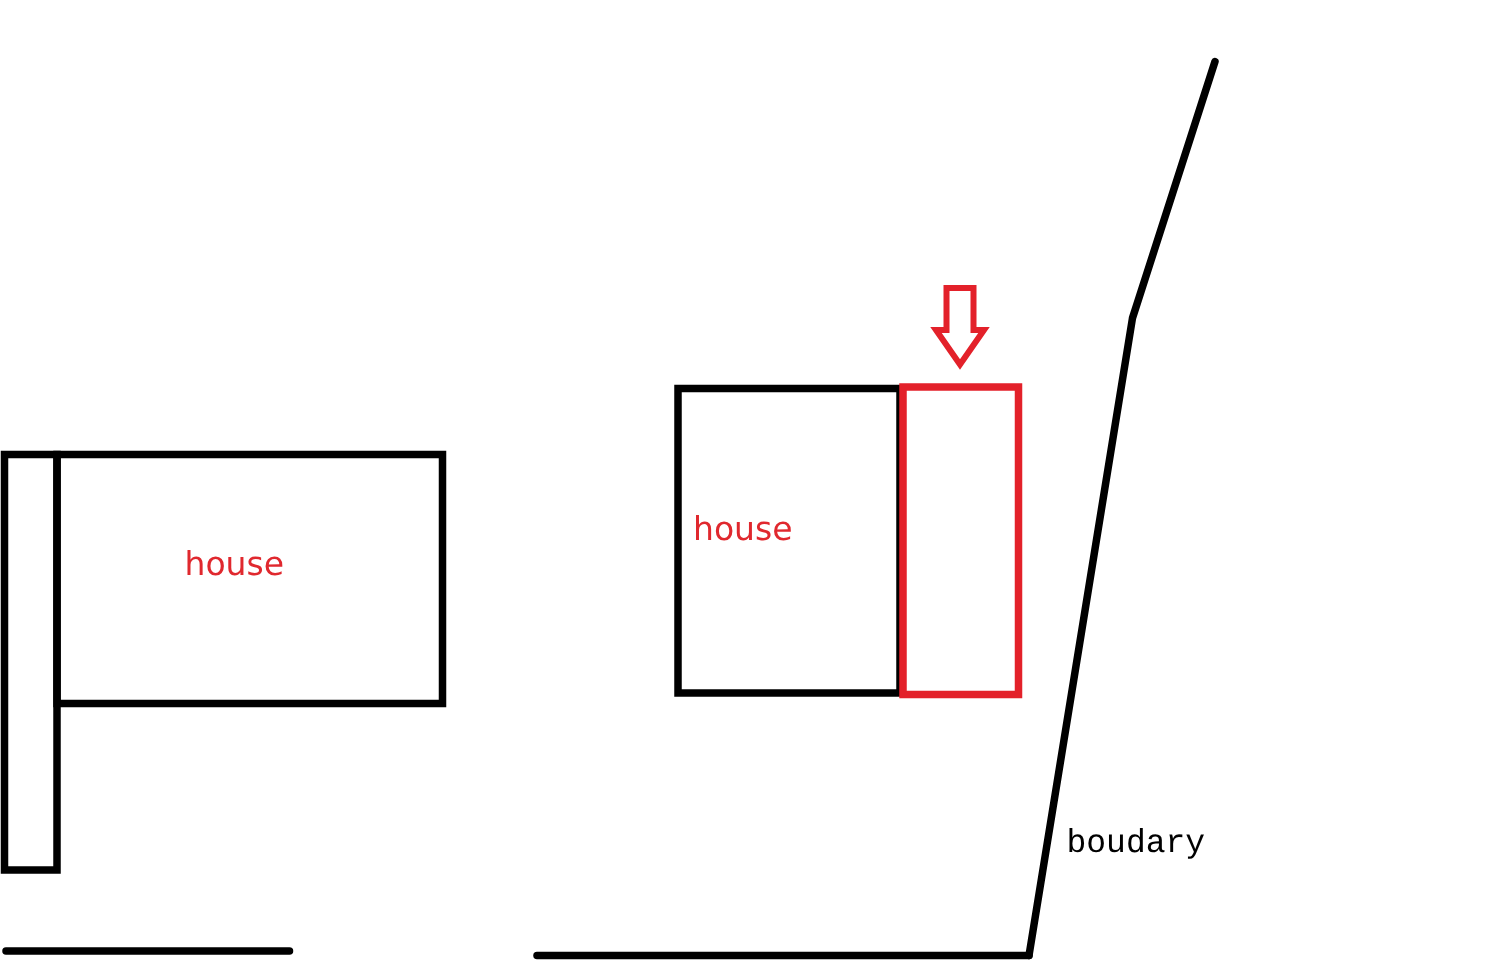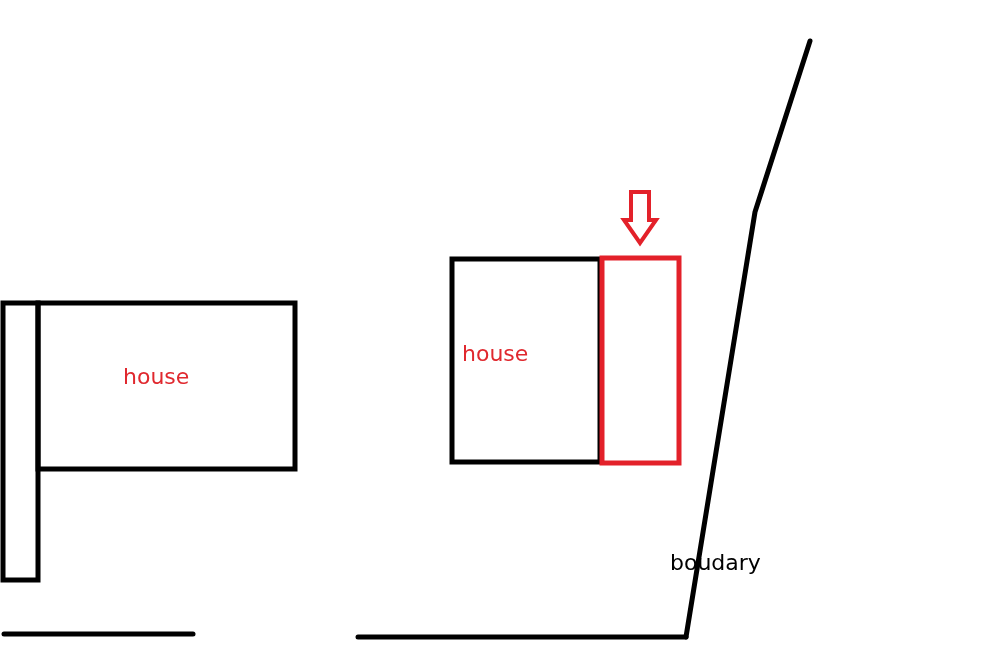--- a/index.html
+++ b/index.html
@@ -23,14 +23,14 @@
     <path d="M631 192 L649 192 L649 220 L656 220 L640 243 L624 220 L631 220 Z" fill="none" stroke="#e3212a" stroke-width="4" stroke-linejoin="miter"></path>
 
     <line x1="4" y1="634" x2="193" y2="634" stroke="#000" stroke-width="5" stroke-linecap="round"></line>
     <line x1="358" y1="637" x2="686" y2="637" stroke="#000" stroke-width="5" stroke-linecap="round"></line>
 
     <polyline points="686,637 755,212 810,41" fill="none" stroke="#000" stroke-width="5" stroke-linecap="round" stroke-linejoin="round"></polyline>
   </svg>
 
   <span class="lbl" style="left:83px; top:364px; color:#e0282e;margin-left:40px;">house</span>
   <span class="lbl" style="left:462px; top:341px; color:#e0282e;">house</span>
-  <span class="lbl" style="left:670px; top:550px; color:#000000;">boudary</span>
+  <span class="lbl" style="left:711px; top:550px; color:#000000;font-family:Liberation Mono, monospace;">boudary</span>
 </div>
 
 </body></html>

